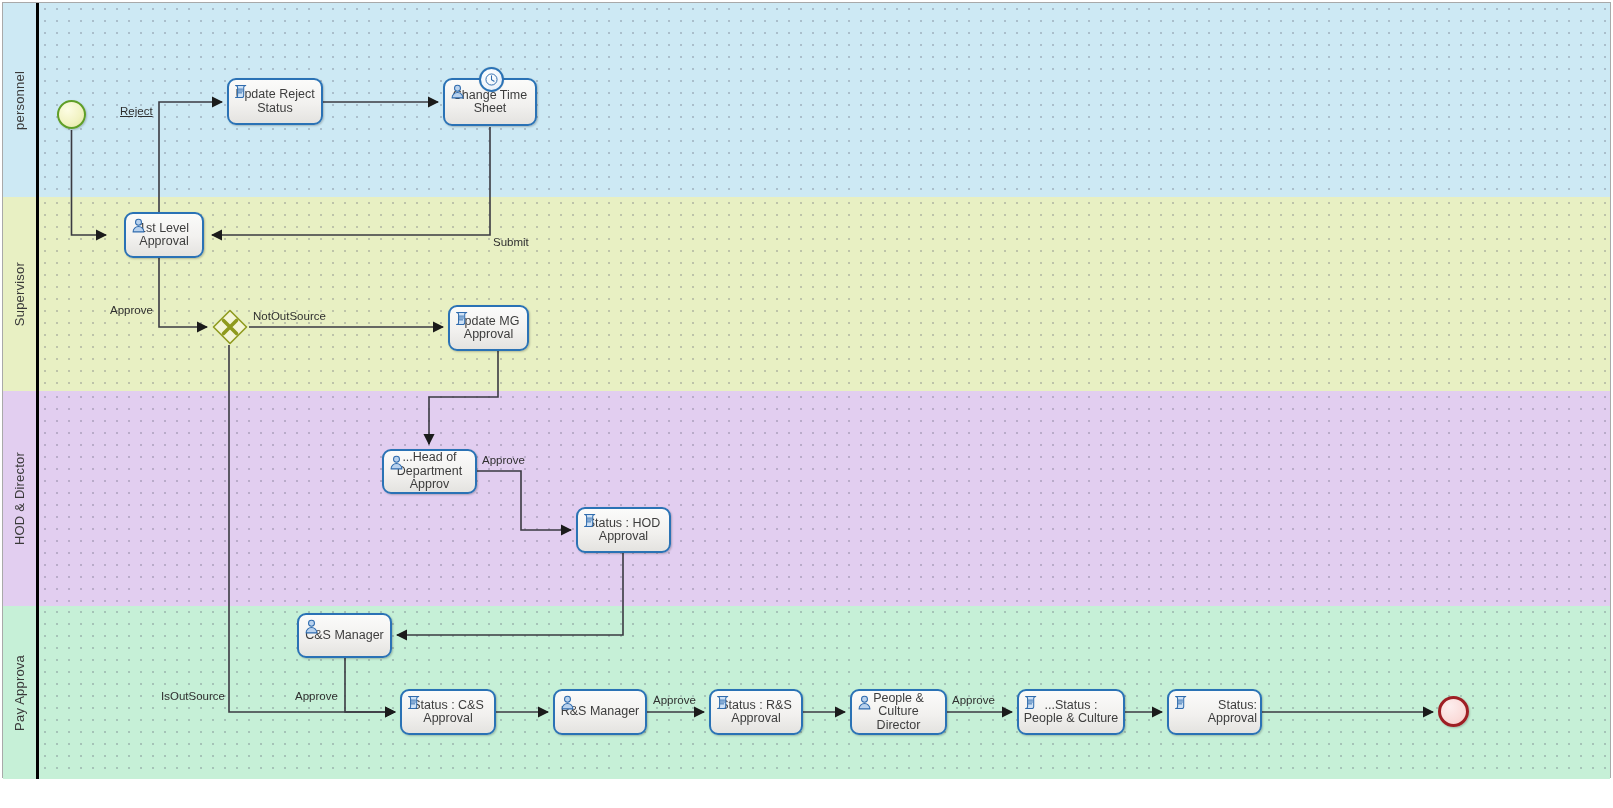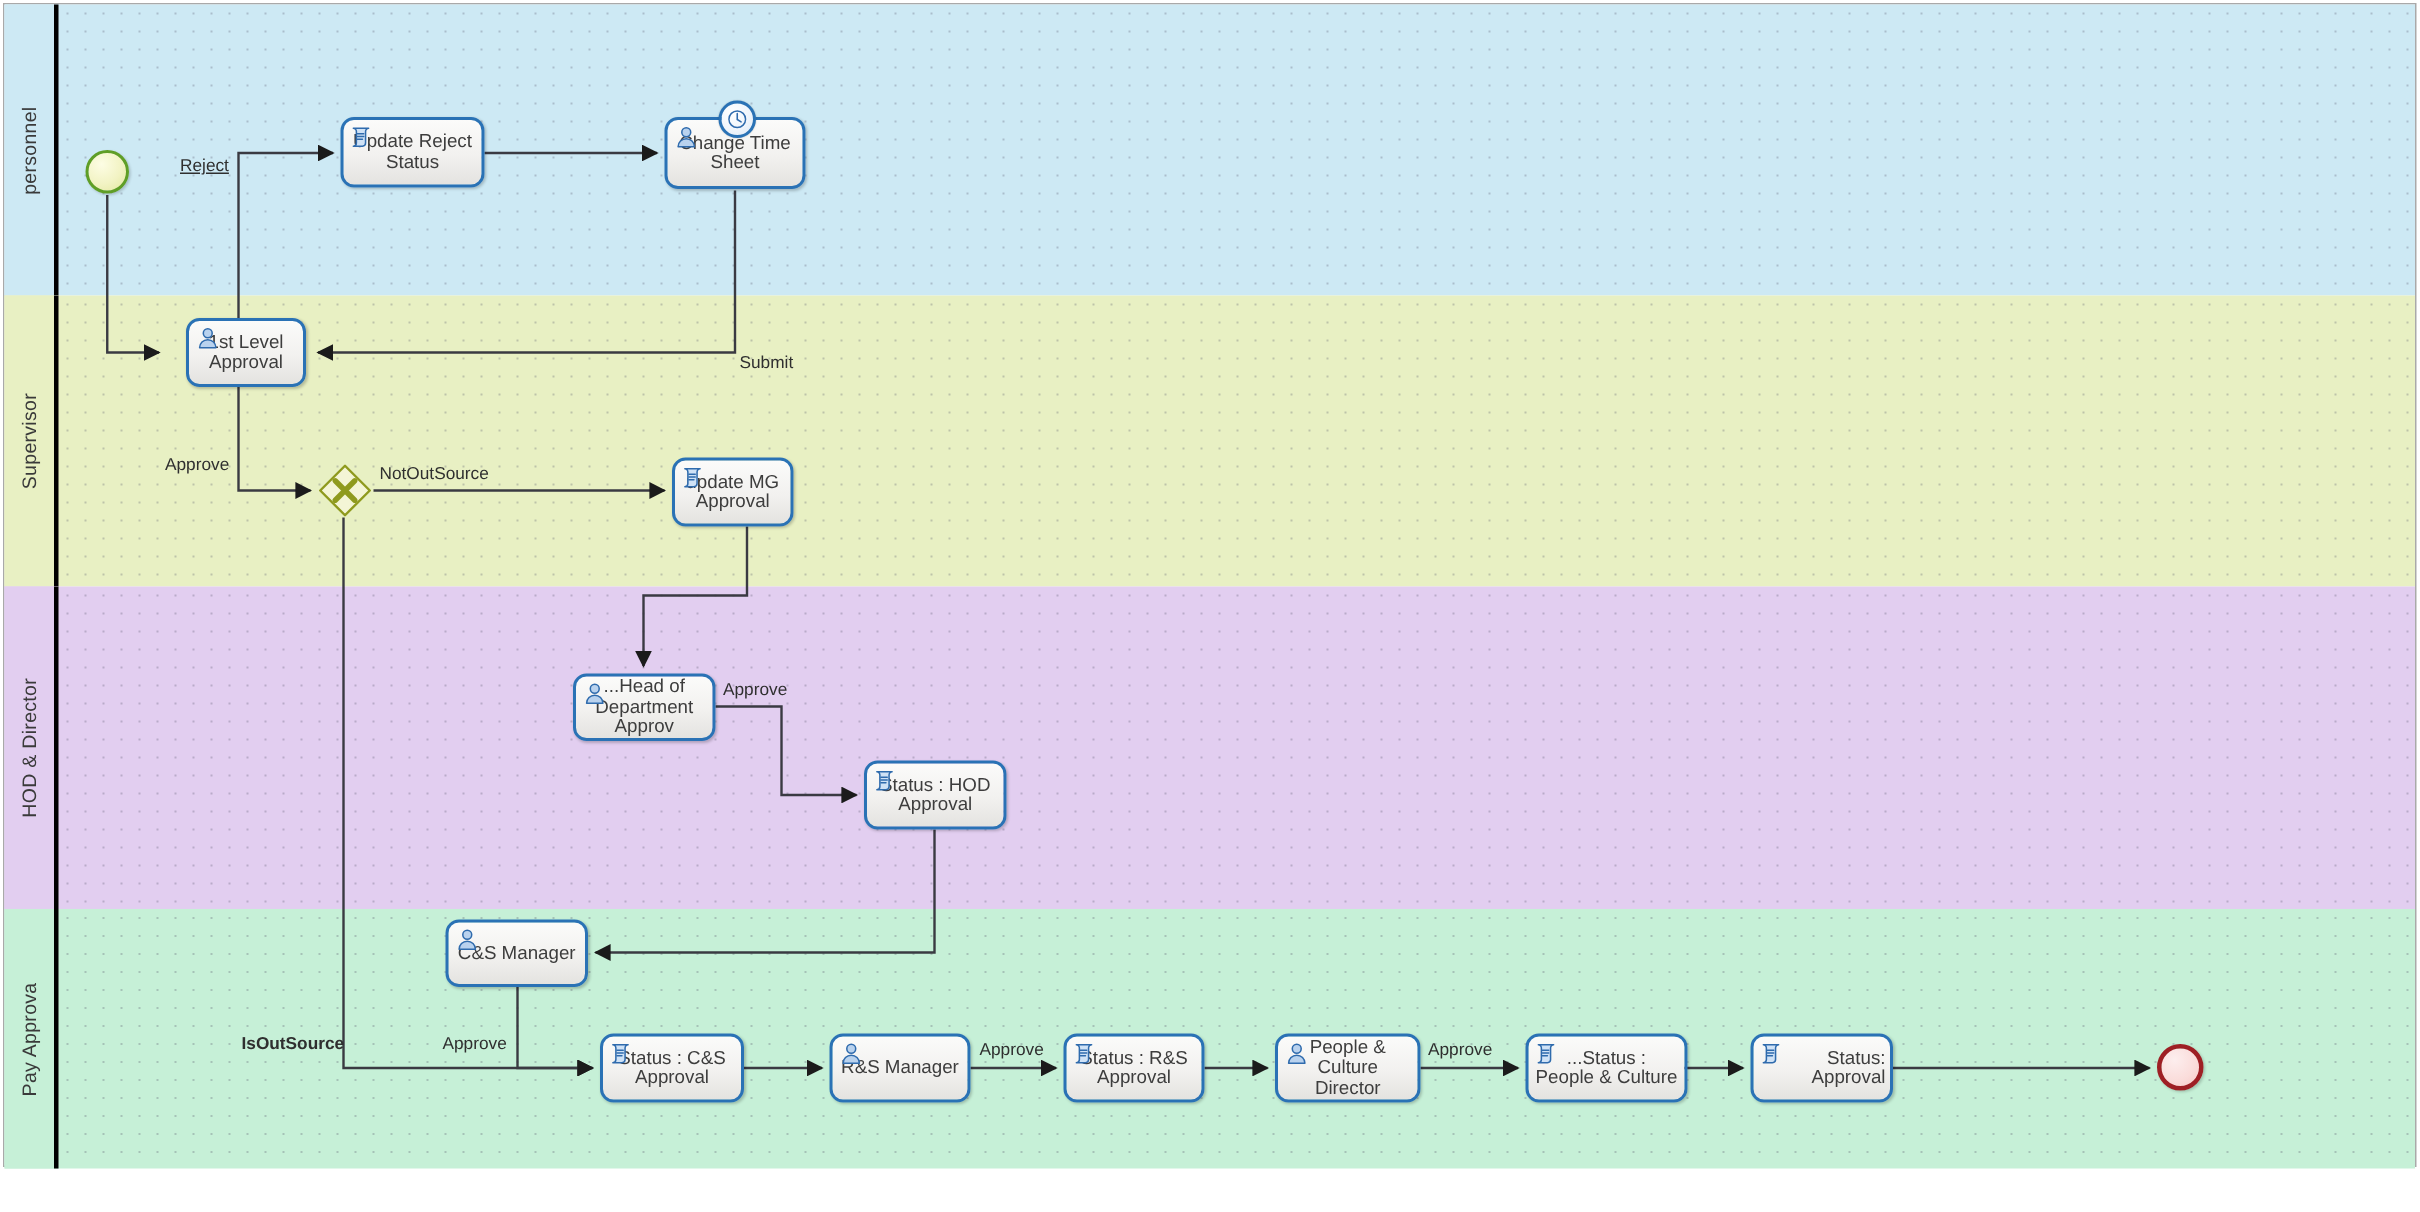--- a/index.html
+++ b/index.html
@@ -314,19 +314,19 @@
           <path d="M10 5 v5.2 l3.4 2.1" stroke="#2f6bad" stroke-width="1.4" fill="none" stroke-linecap="round"></path>
         </svg>
       </div>
     </div>
   <div id="labels">
       <div class="edge-label" style="left: 120px; top: 105px; text-decoration: underline;">Reject</div>
       <div class="edge-label" style="left: 493px; top: 219px; margin-top: 17px;">Submit</div>
       <div class="edge-label" style="left: 110px; top: 304px;">Approve</div>
       <div class="edge-label" style="left: 253px; top: 310px;">NotOutSource</div>
       <div class="edge-label" style="left: 482px; top: 454px;">Approve</div>
-      <div class="edge-label" style="left: 161px; top: 690px; font-weight: bold;">IsOutSource</div>
+      <div class="edge-label" style="left: 161px; top: 690px;">IsOutSource</div>
       <div class="edge-label" style="left: 295px; top: 690px;">Approve</div>
       <div class="edge-label" style="left: 653px; top: 694px;">Approve</div>
       <div class="edge-label" style="left: 952px; top: 694px;">Approve</div>
     </div>
 
 </div>
 
 </body></html>

